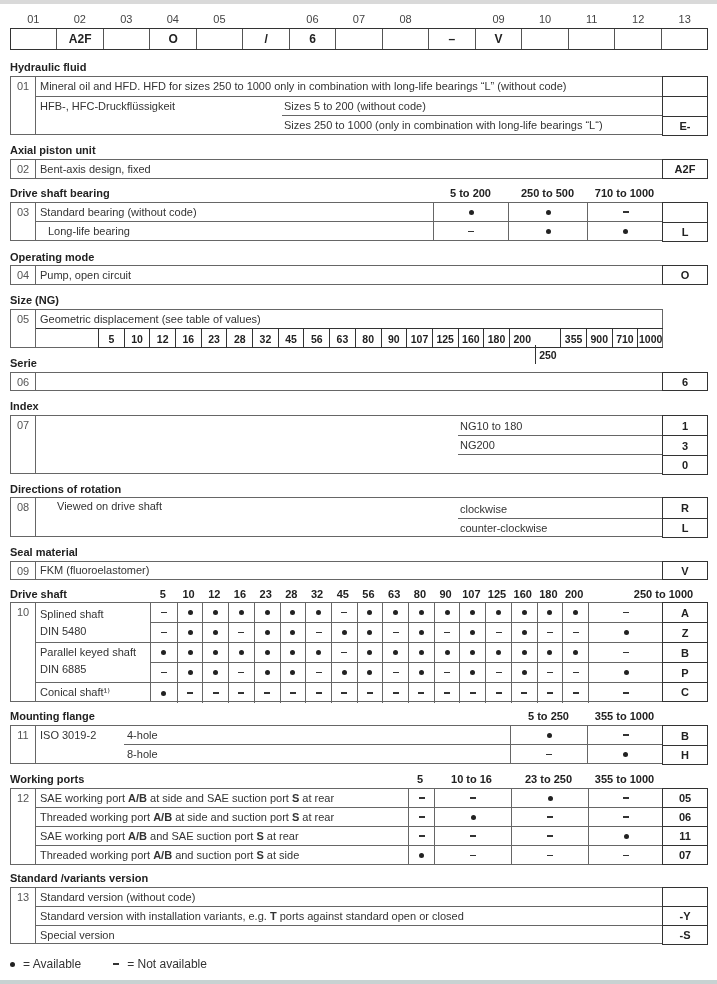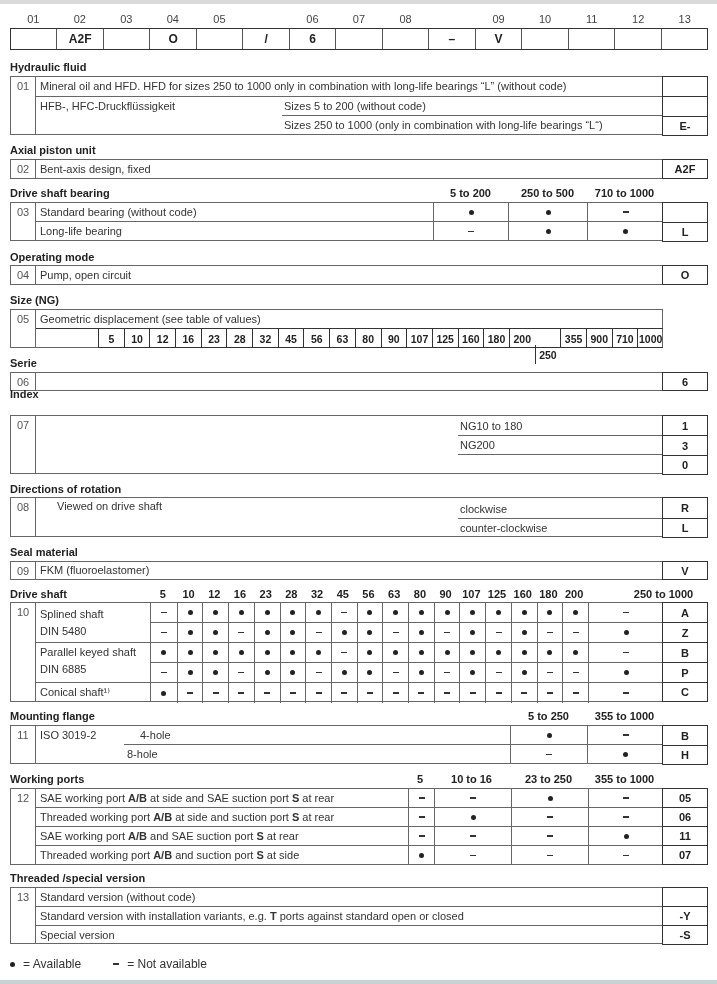--- a/index.html
+++ b/index.html
@@ -103,21 +103,21 @@
 <div class="colhead" style="top:187px;left:587px;width:75px">710 to 1000</div>
 <div class="tbl" style="top:202px;width:698px;height:39px">
   <div class="num">03</div>
   <div class="row" style="top:0;width:627px;height:19px">
     <span class="txt" style="left:4px;top:3px">Standard bearing (without code)</span>
     <div class="vcell dot" style="left:397px;width:75px"></div>
     <div class="vcell dot" style="left:472px;width:79px"></div>
     <div class="vcell dash" style="left:551px;width:76px"></div>
   </div>
   <div class="row last" style="top:19px;width:627px;height:19px">
-    <span class="txt" style="left:4px;top:3px">Long-life bearing</span>
+    <span class="txt" style="left:12px;top:3px">Long-life bearing</span>
     <div class="vcell dash" style="left:397px;width:75px"></div>
     <div class="vcell dot" style="left:472px;width:79px"></div>
     <div class="vcell dot" style="left:551px;width:76px"></div>
   </div>
   <div class="codebox" style="left:651px;top:-1px;width:46px;height:21px"></div>
   <div class="codebox" style="left:651px;top:19px;width:46px;height:20px">L</div>
 </div>
 
 <div class="section-title" style="top:251px">Operating mode</div>
 <div class="tbl" style="top:265px;width:698px;height:20px">
@@ -157,21 +157,21 @@
       <div class="sizecell" style="left: 539.318px; width: 25.6818px;">1000</div>
     </div>
 </div>
 
 <div class="section-title" style="top:357px">Serie</div>
 <div class="tbl" style="top:372px;width:698px;height:19px">
   <div class="num">06</div>
   <div class="codebox" style="left:651px;top:-1px;width:46px;height:19px">6</div>
 </div>
 
-<div class="section-title" style="top:388px">Index</div>
+<div class="section-title" style="top:400px">Index</div>
 <div class="tbl" style="top:415px;width:698px;height:59px">
   <div class="num">07</div>
   <div class="row" style="top:0;left:447px;width:205px;height:20px">
     <span class="txt" style="left:2px;top:4px">NG10 to 180</span>
   </div>
   <div class="row" style="top:20px;left:447px;width:205px;height:19px">
     <span class="txt" style="left:2px;top:3px">NG200</span>
   </div>
   <div class="codebox" style="left:651px;top:-1px;width:46px;height:21px">1</div>
   <div class="codebox" style="left:651px;top:19px;width:46px;height:21px">3</div>
@@ -342,21 +342,21 @@
     </div>
 </div>
 
 <div class="section-title" style="top:710px">Mounting flange</div>
 <div class="colhead" style="top:710px;left:510px;width:77px">5 to 250</div>
 <div class="colhead" style="top:710px;left:587px;width:75px">355 to 1000</div>
 <div class="tbl" style="top:725px;width:698px;height:39px">
   <div class="num">11</div>
   <span class="txt" style="left:29px;top:3px">ISO 3019-2</span>
   <div class="row" style="top:0;left:113px;width:539px;height:19px">
-    <span class="txt" style="left:16px;top:3px">4-hole</span>
+    <span class="txt" style="left:3px;top:3px">4-hole</span>
     <div class="vcell dot" style="left:386px;width:77px"></div>
     <div class="vcell dash" style="left:463px;width:76px"></div>
   </div>
   <div class="row last" style="top:19px;left:113px;width:539px;height:19px">
     <span class="txt" style="left:3px;top:3px">8-hole</span>
     <div class="vcell dash" style="left:386px;width:77px"></div>
     <div class="vcell dot" style="left:463px;width:76px"></div>
   </div>
   <div class="codebox" style="left:651px;top:-1px;width:46px;height:21px">B</div>
   <div class="codebox" style="left:651px;top:19px;width:46px;height:20px">H</div>
@@ -398,21 +398,21 @@
         <span class="txt" style="left: 4px; top: 3px;"><span>Threaded working port </span><span style="font-weight: bold;">A/B</span><span> and suction port </span><span style="font-weight: bold;">S</span><span> at side</span></span>
         <div class="vcell dot" style="left: 372px; width: 26px;"></div>
         <div class="vcell dash" style="left: 398px; width: 77px;"></div>
         <div class="vcell dash" style="left: 475px; width: 77px;"></div>
         <div class="vcell dash" style="left: 552px; width: 75px;"></div>
       </div>
       <div class="codebox" style="left: 651px; top: 56px; width: 46px; height: 20px;">07</div>
     </div>
 </div>
 
-<div class="section-title" style="top:872px">Threaded /special version</div>
+<div class="section-title" style="top:872px">Standard /variants version</div>
 <div class="tbl" style="top:887px;width:698px;height:57px">
   <div class="num">13</div>
   <div id="ver-rows">
       <div class="row" style="top: 0px; width: 627px; height: 19px;">
         <span class="txt" style="left: 4px; top: 3px;"><span>Standard version (without code)</span><span style="font-weight: bold;"></span><span></span></span>
       </div>
       <div class="codebox" style="left: 651px; top: -1px; width: 46px; height: 20px;"></div>
       <div class="row" style="top: 19px; width: 627px; height: 19px;">
         <span class="txt" style="left: 4px; top: 3px;"><span>Standard version with installation variants, e.g. </span><span style="font-weight: bold;">T</span><span> ports against standard open or closed</span></span>
       </div>

